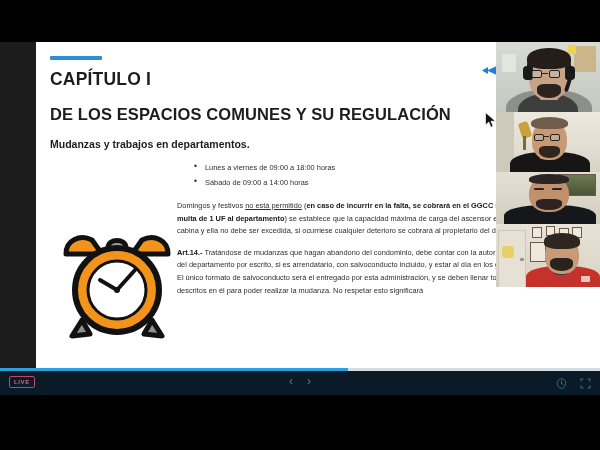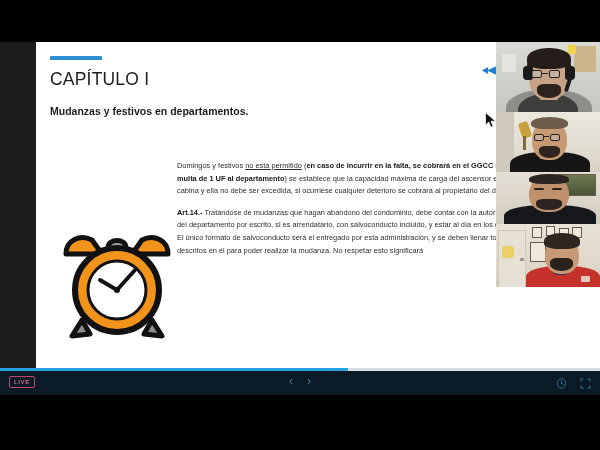--- a/index.html
+++ b/index.html
@@ -64,21 +64,21 @@
   .accent-rule {
     width: 52px;
     height: 4px;
     background: #2b8fd0;
     border-radius: 1px;
     margin-bottom: 9px;
   }
 
   .chapter-title {
     font-size: 17.5px;
-    font-weight: 400;
+    font-weight: 700;
     color: #1d1d1d;
     letter-spacing: .2px;
     margin: 8px 0 15px 0;
     white-space: nowrap;
   }
 
   .section-title {
     font-size: 16.5px;
     font-weight: 700;
     color: #1d1d1d;
@@ -291,26 +291,31 @@
 <div id="app">
 
   <div class="stage">
 
     <div class="slide-gutter"></div>
 
     <div class="slide">
       <div class="slide-inner">
         <div class="accent-rule"></div>
         <h1 class="chapter-title">CAPÍTULO I</h1>
-        <h3 class="subsection-title">Mudanzas y festivos en departamentos.</h3>
+        <h2 class="section-title">DE LOS ESPACIOS COMUNES Y SU REGULACIÓN</h2>
+        <h3 class="subsection-title">Mudanzas y trabajos en departamentos.</h3>
       </div>
 
       <div class="body-col">
 
 
+        <ul class="bullets">
+          <li>Lunes a viernes de 09:00 a 18:00 horas</li>
+          <li>Sábado de 09:00 a 14:00 horas</li>
+        </ul>
 
         <p class="para"><span>Domingos y festivos </span><u>no está permitido</u><span> (</span><b>en caso de incurrir en la falta, se cobrará en el GGCC siguiente una multa de 1 UF al departamento</b><span>) se establece que la capacidad máxima de carga del ascensor está indicada en la cabina y ella no debe ser excedida, si ocurriese cualquier deterioro se cobrará al propietario del departamento.</span></p>
 
         <p class="para"><span class="art-label">Art.14.-</span><span> Tratándose de mudanzas que hagan abandono del condominio, debe contar con la autorización del dueño del departamento por escrito, si es arrendatario, con salvoconducto incluido, y estar al día en los gastos comunes. El único formato de salvoconducto será el entregado por esta administración, y se deben llenar todos los campos descritos en él para poder realizar la mudanza. No respetar esto significará</span></p>
       </div>
 
       <div class="illustration">
         <svg viewBox="0 0 130 118" xmlns="http://www.w3.org/2000/svg" aria-hidden="true">
 
           <path d="M14 26 C14 12 28 6 40 12 L50 26 Z" fill="#F2941B" stroke="#111" stroke-width="5" stroke-linejoin="round"></path>

